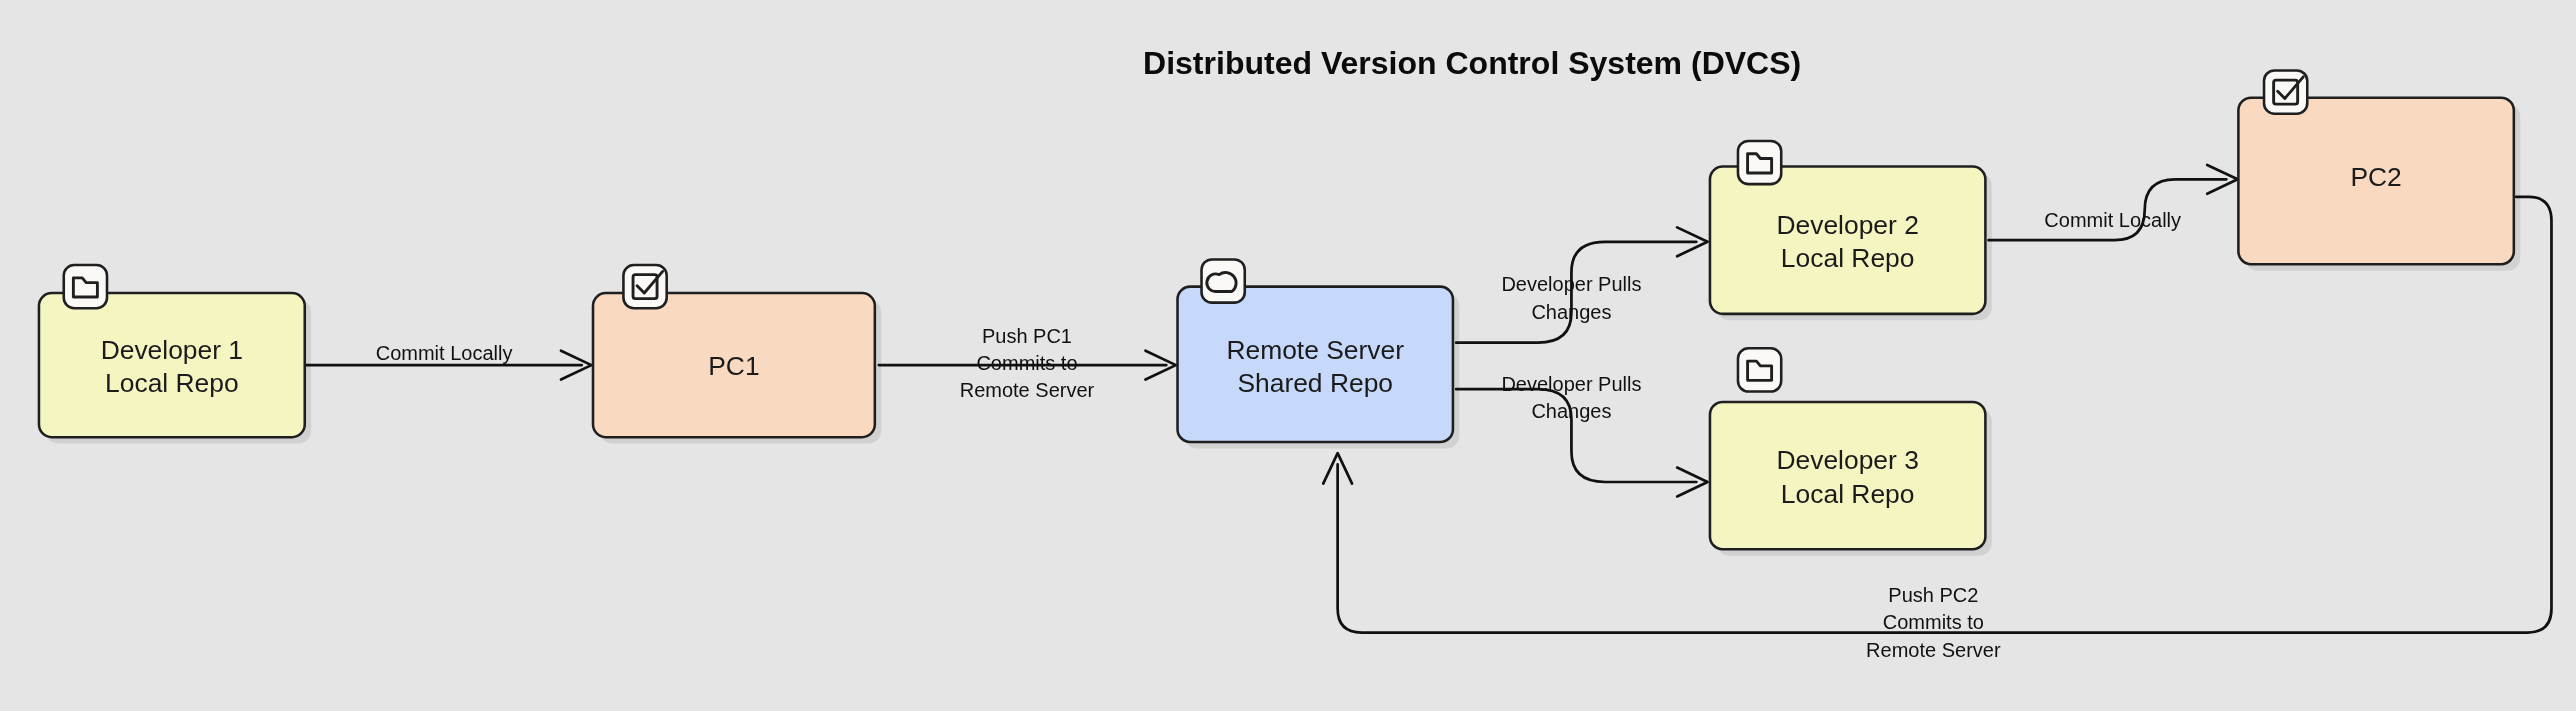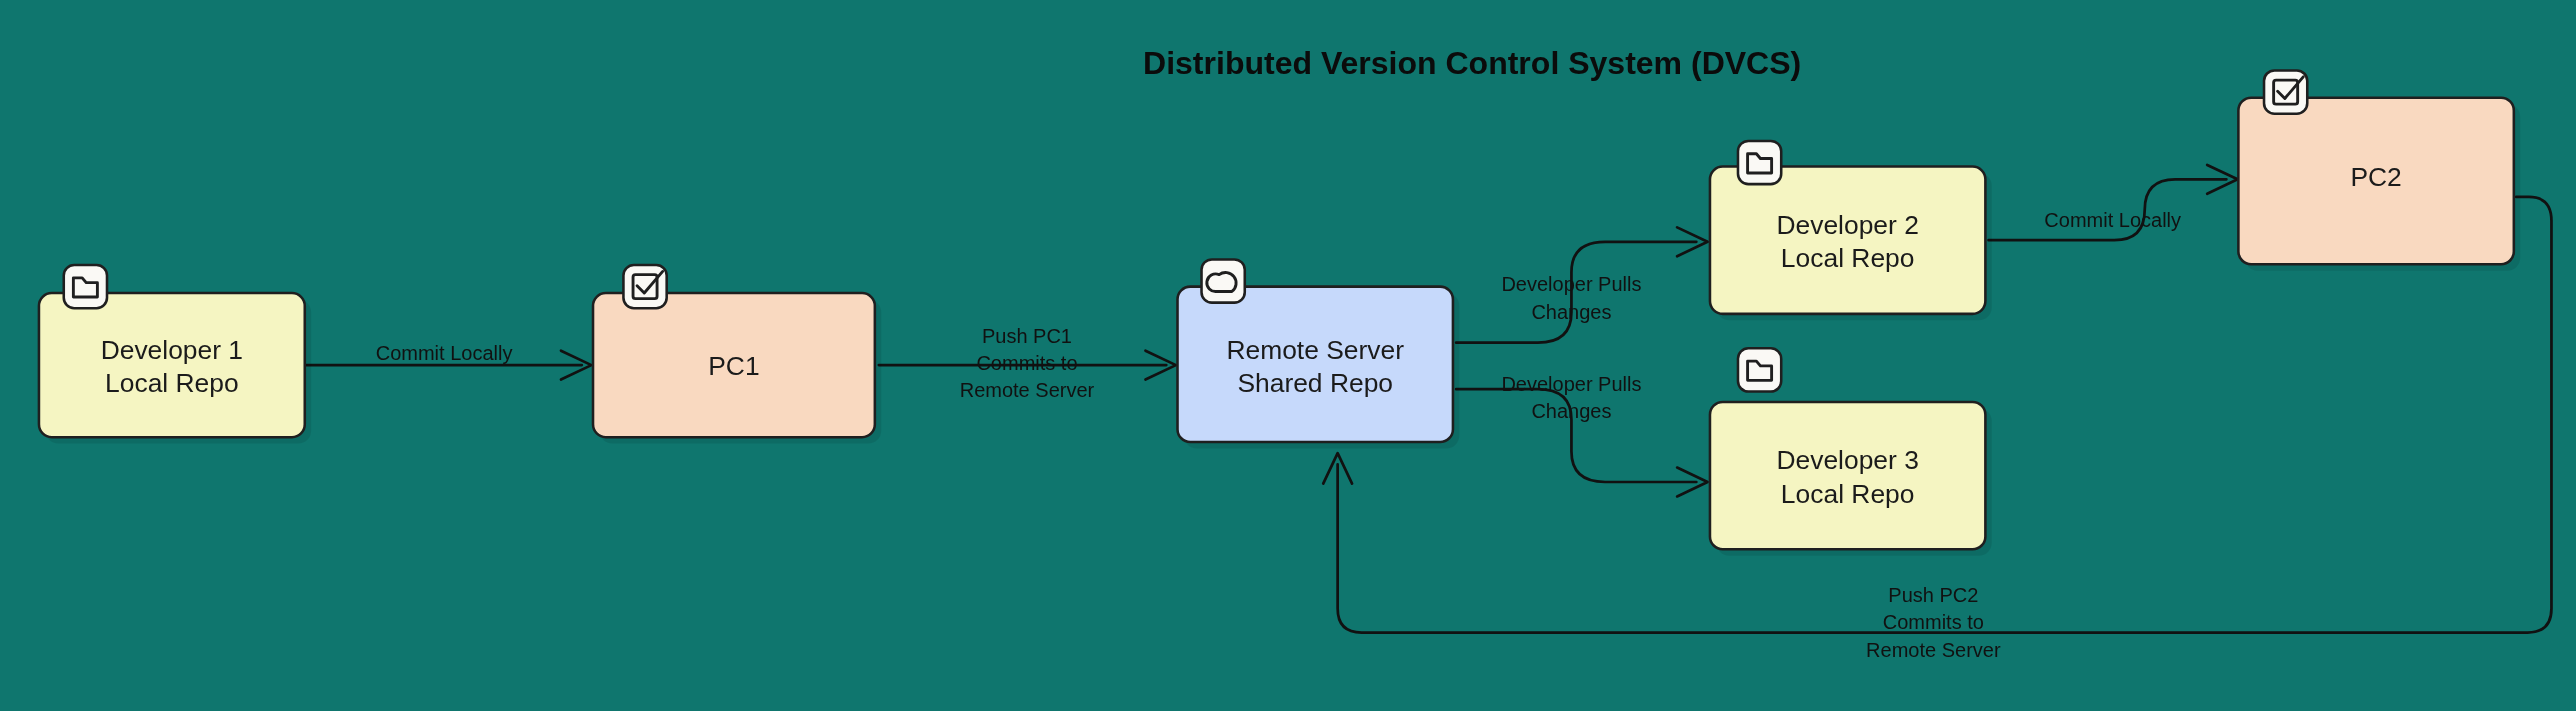--- a/index.html
+++ b/index.html
@@ -1,19 +1,19 @@
 <!DOCTYPE html>
 <html style="font-size:13px"><head>
 <meta charset="utf-8">
 <title>Distributed Version Control System (DVCS)</title>
 <style>
   html,body{margin:0;padding:0;background:#ffffff;}
   body{width:2576px;height:711px;overflow:hidden;
        font-family:"Liberation Sans","DejaVu Sans",sans-serif;}
-  #stage{position:relative;width:2576px;height:711px;background:#0f766e;}
+  #stage{position:relative;width:2576px;height:711px;background:#e5e5e5;}
   svg#diagram{position:absolute;left:0;top:0;width:2576px;height:711px;display:block;}
 
   .diagram-title{font-size:40px;font-weight:bold;fill:#0b0b0b;
                  font-family:"Liberation Sans","DejaVu Sans",sans-serif;}
 
   .node-shape{stroke:#1f1f1f;stroke-width:3.2;}
   .node-shadow{fill:#000000;opacity:0.085;}
   .node-label{font-size:33px;fill:#1b1b1b;text-anchor:middle;
               font-family:"Liberation Sans","DejaVu Sans",sans-serif;}
 

